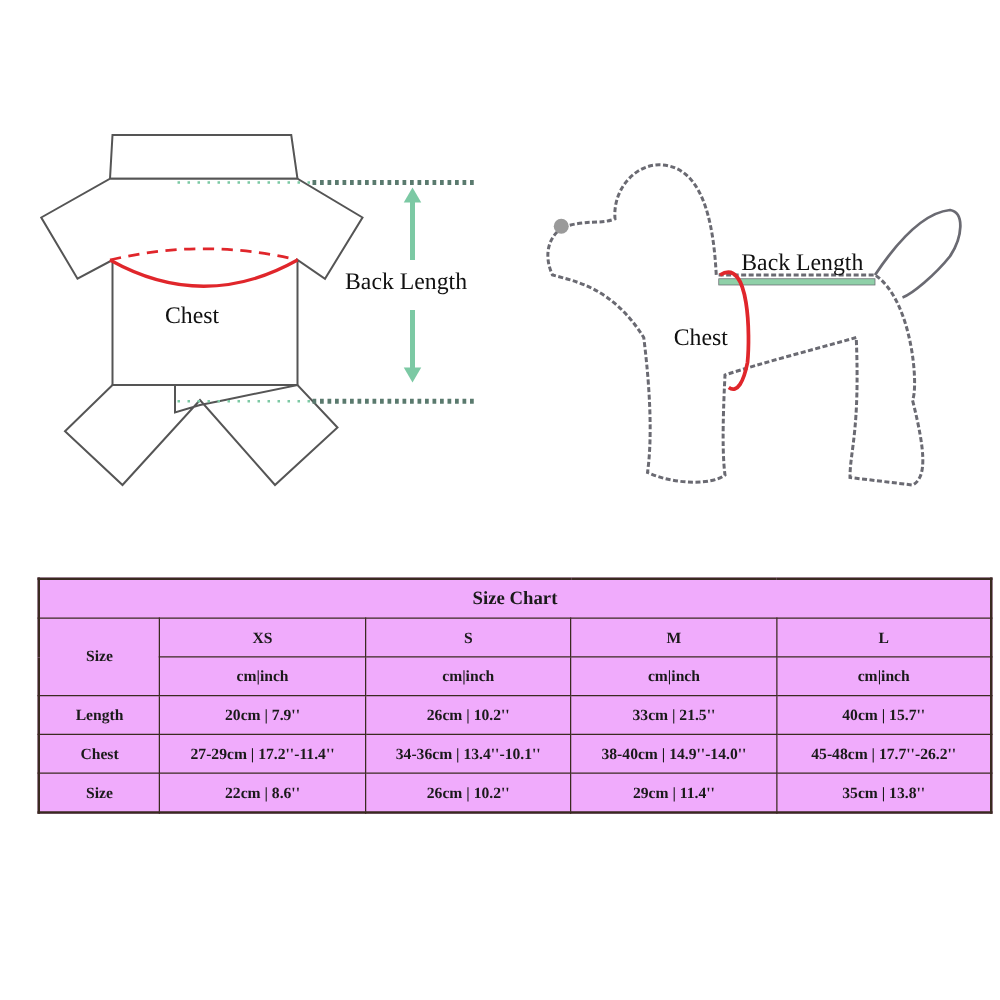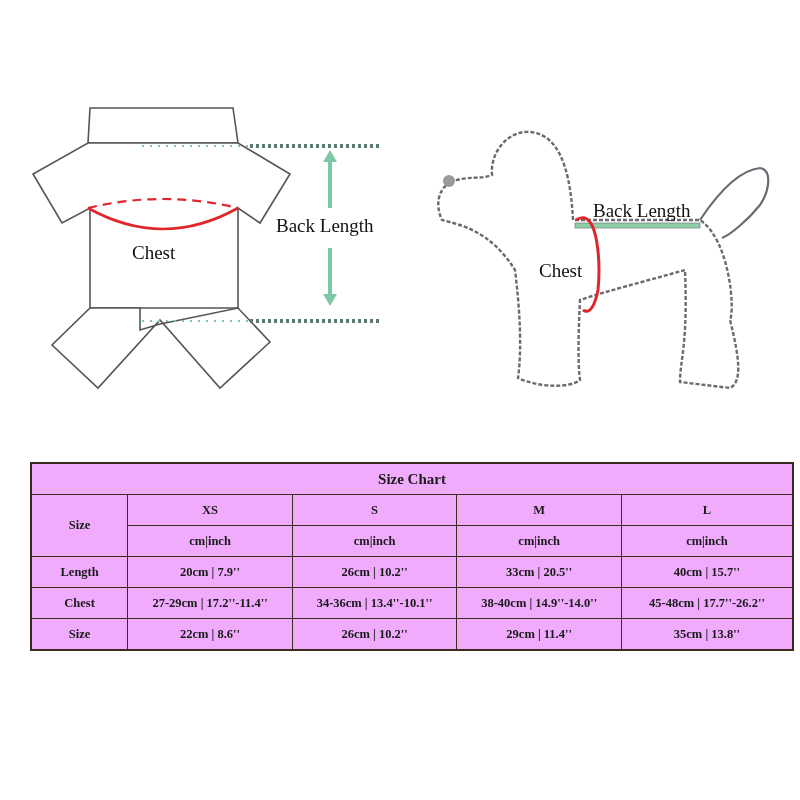--- a/index.html
+++ b/index.html
@@ -94,21 +94,21 @@
   <tr class="hdr-row">
     <td>cm|inch</td>
     <td>cm|inch</td>
     <td>cm|inch</td>
     <td>cm|inch</td>
   </tr>
   <tr class="data-row">
     <td>Length</td>
     <td>20cm | 7.9''</td>
     <td>26cm | 10.2''</td>
-    <td>33cm | 20.5''</td>
+    <td>33cm | 21.5''</td>
     <td>40cm | 15.7''</td>
   </tr>
   <tr class="data-row">
     <td>Chest</td>
     <td>27-29cm | 17.2''-11.4''</td>
     <td>34-36cm | 13.4''-10.1''</td>
     <td>38-40cm | 14.9''-14.0''</td>
     <td>45-48cm | 17.7''-26.2''</td>
   </tr>
   <tr class="data-row">

